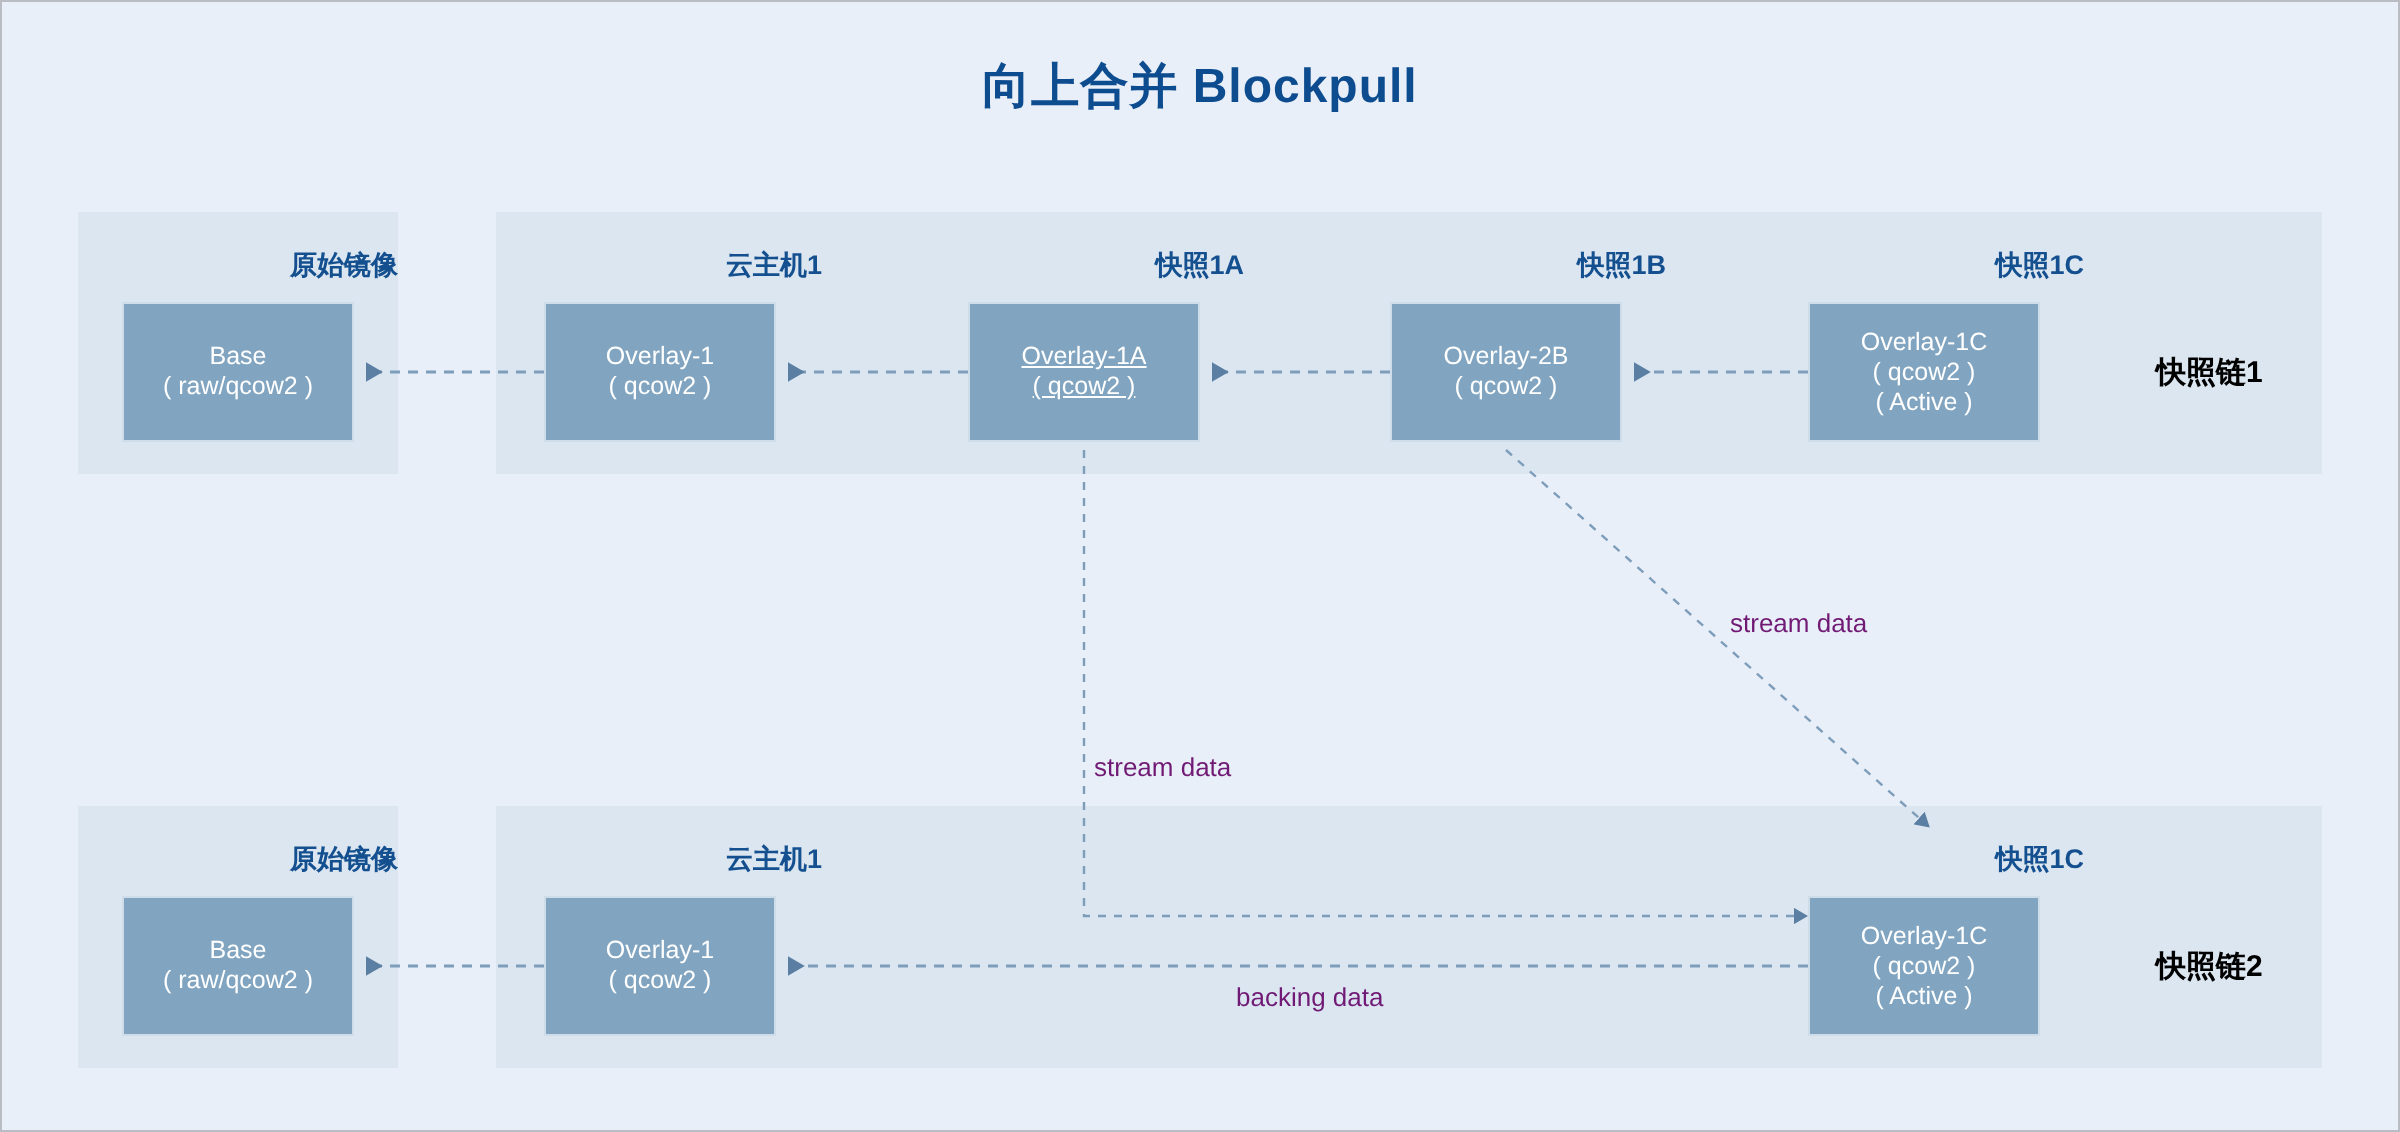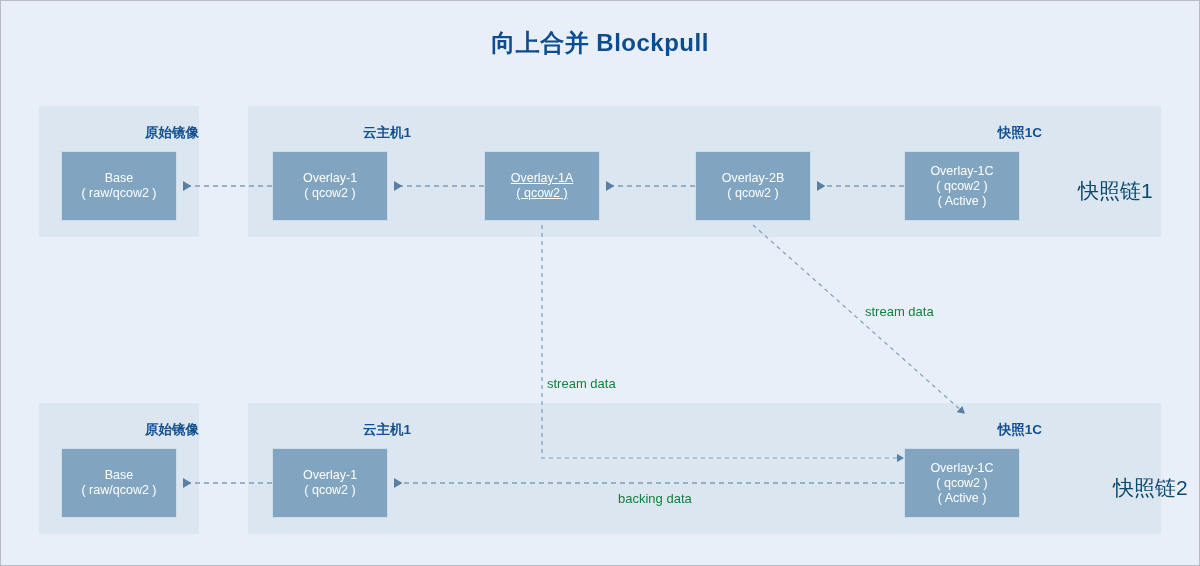--- a/index.html
+++ b/index.html
@@ -53,29 +53,29 @@
     position:absolute;
     color:#14508f;
     font-size:13.5px;
     font-weight:bold;
     text-align:right;
     white-space:nowrap;
   }
   
   .chain-label{
     position:absolute;
-    color:#0c4a6e;
-    font-size:21px;
-    font-weight:normal;
+    color:#000000;
+    font-size:15px;
+    font-weight:bold;
     white-space:nowrap;
   }
   
   .edge-label{
     position:absolute;
-    color:#15803d;
+    color:#701a75;
     font-size:13px;
     white-space:nowrap;
   }
   
   svg#wires{
     position:absolute;
     left:0;top:0;
     width:1200px;height:566px;
     pointer-events:none;
   }
@@ -87,20 +87,22 @@
 
   <div class="title">向上合并 Blockpull</div>
 
   <div class="band" style="left:38px;top:105px;width:160px;height:131px;"></div>
   <div class="band" style="left:247px;top:105px;width:913px;height:131px;"></div>
   <div class="band" style="left:38px;top:402px;width:160px;height:131px;"></div>
   <div class="band" style="left:247px;top:402px;width:913px;height:131px;"></div>
 
   <div class="caption" style="left:38px;top:123px;width:160px;">原始镜像</div>
   <div class="caption" style="left:250px;top:123px;width:160px;">云主机1</div>
+  <div class="caption" style="left:461px;top:123px;width:160px;">快照1A</div>
+  <div class="caption" style="left:672px;top:123px;width:160px;">快照1B</div>
   <div class="caption" style="left:881px;top:123px;width:160px;">快照1C</div>
 
   <div class="node" style="left:60px;top:150px;width:116px;height:70px;">
     <span>Base</span>
     <span>( raw/qcow2 )</span>
   </div>
 
   <div class="node" style="left:271px;top:150px;width:116px;height:70px;">
     <span>Overlay-1</span>
     <span>( qcow2 )</span>
@@ -137,21 +139,21 @@
     <span>Overlay-1</span>
     <span>( qcow2 )</span>
   </div>
 
   <div class="node" style="left:903px;top:447px;width:116px;height:70px;">
     <span>Overlay-1C</span>
     <span>( qcow2 )</span>
     <span>( Active )</span>
   </div>
 
-  <div class="chain-label" style="left:1077px;top:473px;margin-left:35px;">快照链2</div>
+  <div class="chain-label" style="left:1077px;top:473px;">快照链2</div>
 
   <div class="edge-label" style="left:864px;top:303px;">stream data</div>
   <div class="edge-label" style="left:546px;top:375px;">stream data</div>
   <div class="edge-label" style="left:617px;top:490px;">backing data</div>
 
   <svg id="wires" viewBox="0 0 1200 566" xmlns="http://www.w3.org/2000/svg">
     <defs>
       <marker id="arrowL" markerWidth="7" markerHeight="7" refX="6" refY="3.5" orient="auto" markerUnits="strokeWidth">
         <path d="M6,0 L0,3.5 L6,7 z" fill="#5b7fa3"></path>
       </marker>

